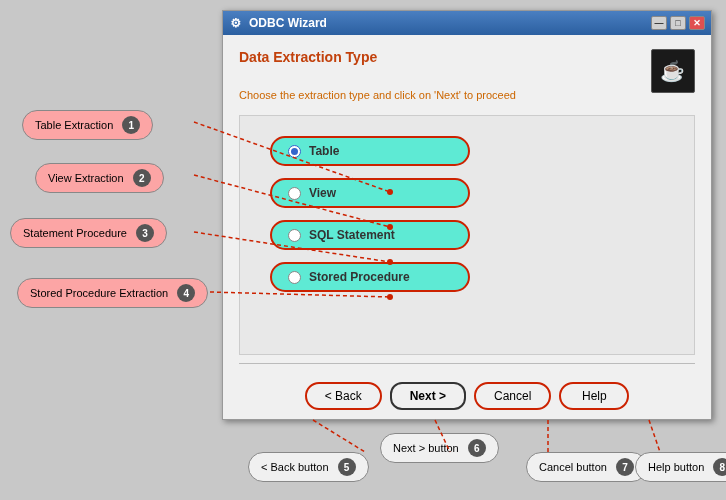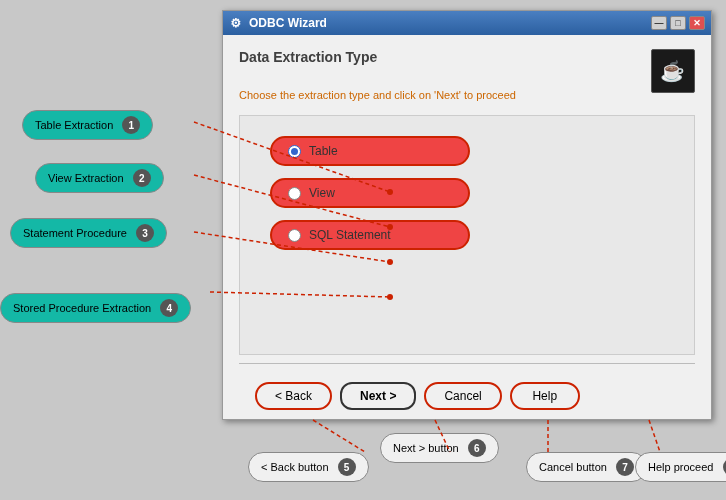--- a/index.html
+++ b/index.html
@@ -9,21 +9,21 @@
       font-size: 12px;
       width: 726px;
       height: 500px;
       position: relative;
       overflow: hidden;
     }
 
     
     .annotation-label {
       position: absolute;
-      background: #14b8a6;
+      background: #fca5a5;
       border: 1px solid #888;
       border-radius: 20px;
       padding: 5px 12px;
       font-size: 11px;
       white-space: nowrap;
     }
     .annotation-badge {
       display: inline-flex;
       align-items: center;
       justify-content: center;
@@ -123,21 +123,21 @@
     .content-header {
       display: flex;
       justify-content: space-between;
       align-items: flex-start;
       margin-bottom: 14px;
     }
 
     .content-title {
       font-size: 14px;
       font-weight: bold;
-      color: #404040;
+      color: #c2410c;
       margin-bottom: 3px;
     }
 
     .content-subtitle {
       font-size: 11px;
       color: #cc6600;
       margin-top: 24px;
     }
 
     .logo-box {
@@ -163,23 +163,24 @@
       gap: 12px;
     }
 
     .radio-option {
       display: flex;
       align-items: center;
       gap: 8px;
       border: 2px solid #cc2200;
       border-radius: 20px;
       padding: 6px 16px;
-      background: #ef4444;
+      background: #5eead4;
       width: 200px;
       cursor: pointer;
+      font-weight: bold;
     }
 
     .radio-option.selected {
       border-color: #cc2200;
     }
 
     .radio-circle {
       width: 13px;
       height: 13px;
       border-radius: 50%;
@@ -209,20 +210,21 @@
     }
 
     .divider {
       height: 1px;
       background: #bbb;
       margin: 8px 0;
     }
 
     .bottom-buttons {
       display: flex;
+      justify-content: center;
       gap: 8px;
       padding: 10px 16px;
     }
 
     .dialog-btn {
       padding: 5px 18px;
       border: 2px solid #cc2200;
       border-radius: 16px;
       background: #f0f0f0;
       font-size: 12px;
@@ -268,20 +270,24 @@
         <span class="radio-label">Table</span>
       </div>
       <div class="radio-option">
         <div class="radio-circle"></div>
         <span class="radio-label">View</span>
       </div>
       <div class="radio-option">
         <div class="radio-circle"></div>
         <span class="radio-label">SQL Statement</span>
       </div>
+      <div class="radio-option">
+        <div class="radio-circle"></div>
+        <span class="radio-label">Stored Procedure</span>
+      </div>
     </div>
 
     <div class="divider"></div>
 
     <div class="bottom-buttons">
       <div class="dialog-btn">&lt; Back</div>
       <div class="dialog-btn next-btn">Next &gt;</div>
       <div class="dialog-btn">Cancel</div>
       <div class="dialog-btn">Help</div>
     </div>
@@ -293,39 +299,39 @@
   <span class="annotation-badge">1</span>
 </div>
 <div class="annotation-label" style="top:163px; left:35px;">
   <span>View Extraction</span>
   <span class="annotation-badge">2</span>
 </div>
 <div class="annotation-label" style="top:218px; left:10px;">
   <span>Statement Procedure</span>
   <span class="annotation-badge">3</span>
 </div>
-<div class="annotation-label" style="top:278px; left:0px;margin-top:15px;">
+<div class="annotation-label" style="top:278px; left:17px;">
   <span>Stored Procedure Extraction</span>
   <span class="annotation-badge">4</span>
 </div>
 
 <div class="bottom-label" style="top:452px; left:248px;">
   <span>&lt; Back button</span>
   <span class="annotation-badge">5</span>
 </div>
 <div class="bottom-label" style="top:433px; left:380px;">
   <span>Next &gt; button</span>
   <span class="annotation-badge">6</span>
 </div>
 <div class="bottom-label" style="top:452px; left:526px;">
   <span>Cancel button</span>
   <span class="annotation-badge">7</span>
 </div>
 <div class="bottom-label" style="top:452px; left:635px;">
-  <span>Help proceed</span>
+  <span>Help button</span>
   <span class="annotation-badge">8</span>
 </div>
 
 <svg class="lines-overlay">
 
   <line x1="194" y1="122" x2="390" y2="192" stroke="#cc2200" stroke-width="1.5" stroke-dasharray="4,3"></line>
 
   <line x1="194" y1="175" x2="390" y2="227" stroke="#cc2200" stroke-width="1.5" stroke-dasharray="4,3"></line>
 
   <line x1="194" y1="232" x2="390" y2="262" stroke="#cc2200" stroke-width="1.5" stroke-dasharray="4,3"></line>

